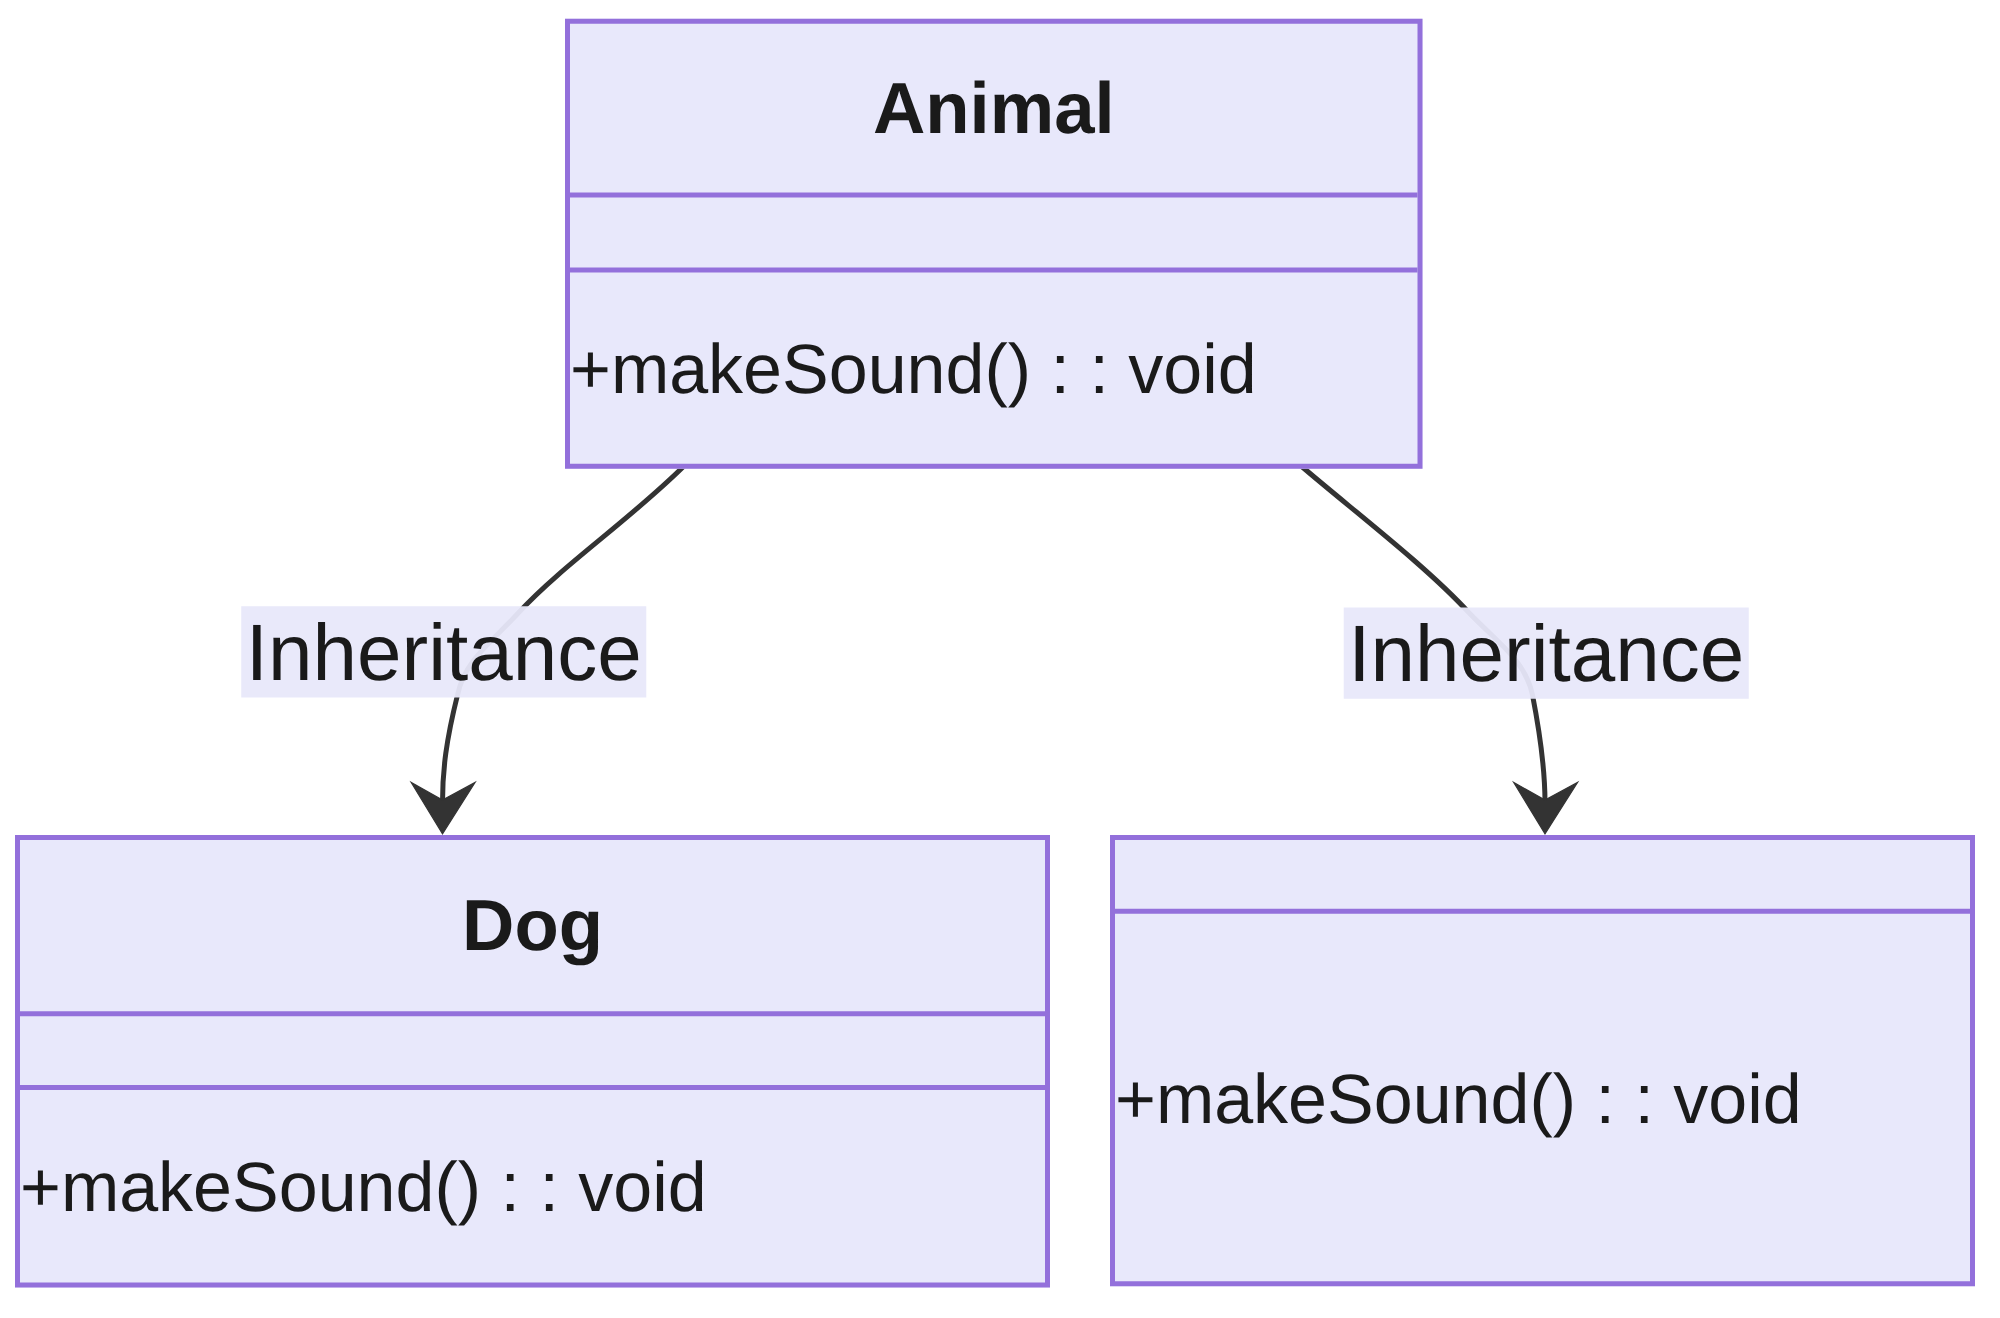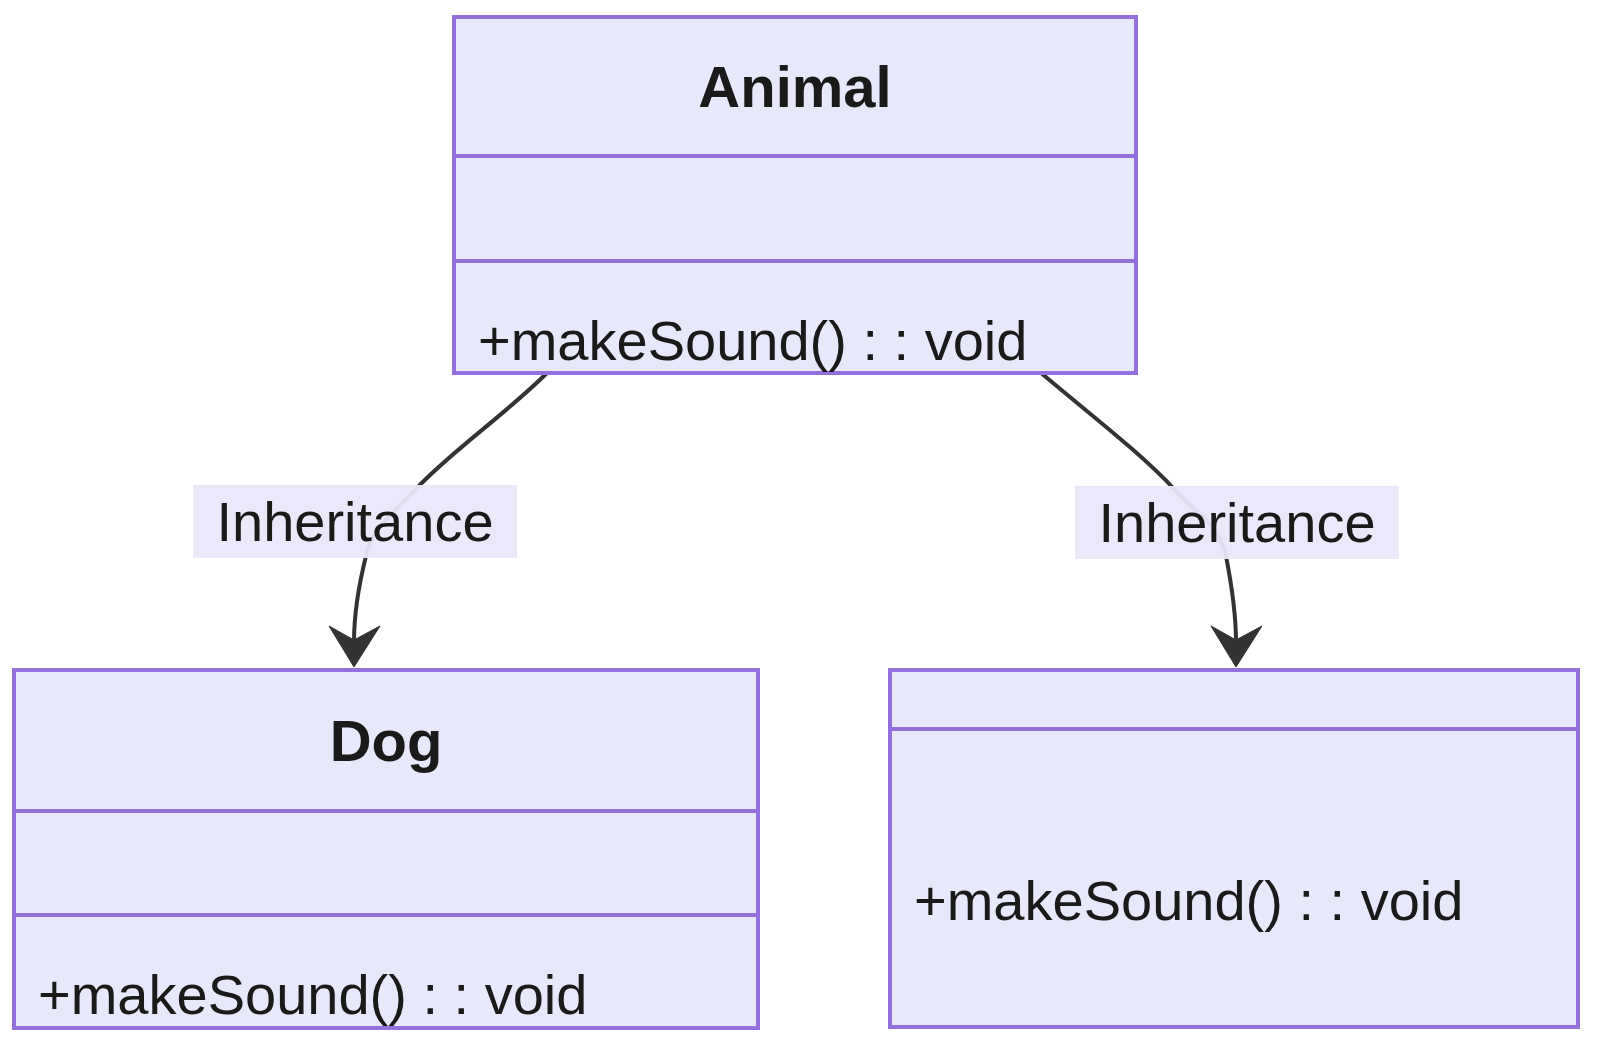--- a/index.html
+++ b/index.html
@@ -31,21 +31,20 @@
     stroke-width: 1;
   }
 
   .classbox {
     position: absolute;
     z-index: 2;
     background: #e8e8fb;
     border: 4px solid #9370db;
     display: flex;
     flex-direction: column;
-    gap: 45px;
   }
   .classbox .title {
     flex: 0 0 auto;
     display: flex;
     align-items: center;
     justify-content: center;
     font-weight: bold;
     font-size: 58px;
     color: #1a1a1a;
     border-bottom: 4px solid #9370db;
@@ -53,42 +52,41 @@
   .classbox .attrs {
     flex: 0 0 auto;
     border-bottom: 4px solid #9370db;
   }
   .classbox .methods {
     flex: 1 1 auto;
     display: flex;
     align-items: center;
     font-size: 56px;
     color: #1a1a1a;
-    padding-left: 22px;
     white-space: nowrap;
   }
 
   #class-animal { left: 452px; top: 15px;  width: 686px; height: 360px; }
   #class-animal .title { height: 139px; }
   #class-animal .attrs { height: 60px; }
 
-  #class-dog    { left: 12px;  top: 668px; width: 748px; height: 362px; }
+  #class-dog    { left: 12px;  top: 668px; width: 828px; height: 362px; }
   #class-dog .title { height: 141px; }
   #class-dog .attrs { height: 59px; }
 
   #class-cat    { left: 888px; top: 668px; width: 692px; height: 361px; }
   #class-cat .title { height: 141px; }
   #class-cat .attrs { height: 59px; }
 
   .edge-label {
     position: absolute;
     z-index: 3;
     background: rgba(232, 232, 250, 0.95);
     color: #1a1a1a;
-    font-size: 56px;
+    font-size: 64px;
     display: flex;
     align-items: center;
     justify-content: center;
     white-space: nowrap;
   }
   #edge-label-dog { left: 193px; top: 485px; width: 324px; height: 73px; }
   #edge-label-cat { left: 1075px; top: 486px; width: 324px; height: 73px; }
 </style>
 </head>
 <body>

